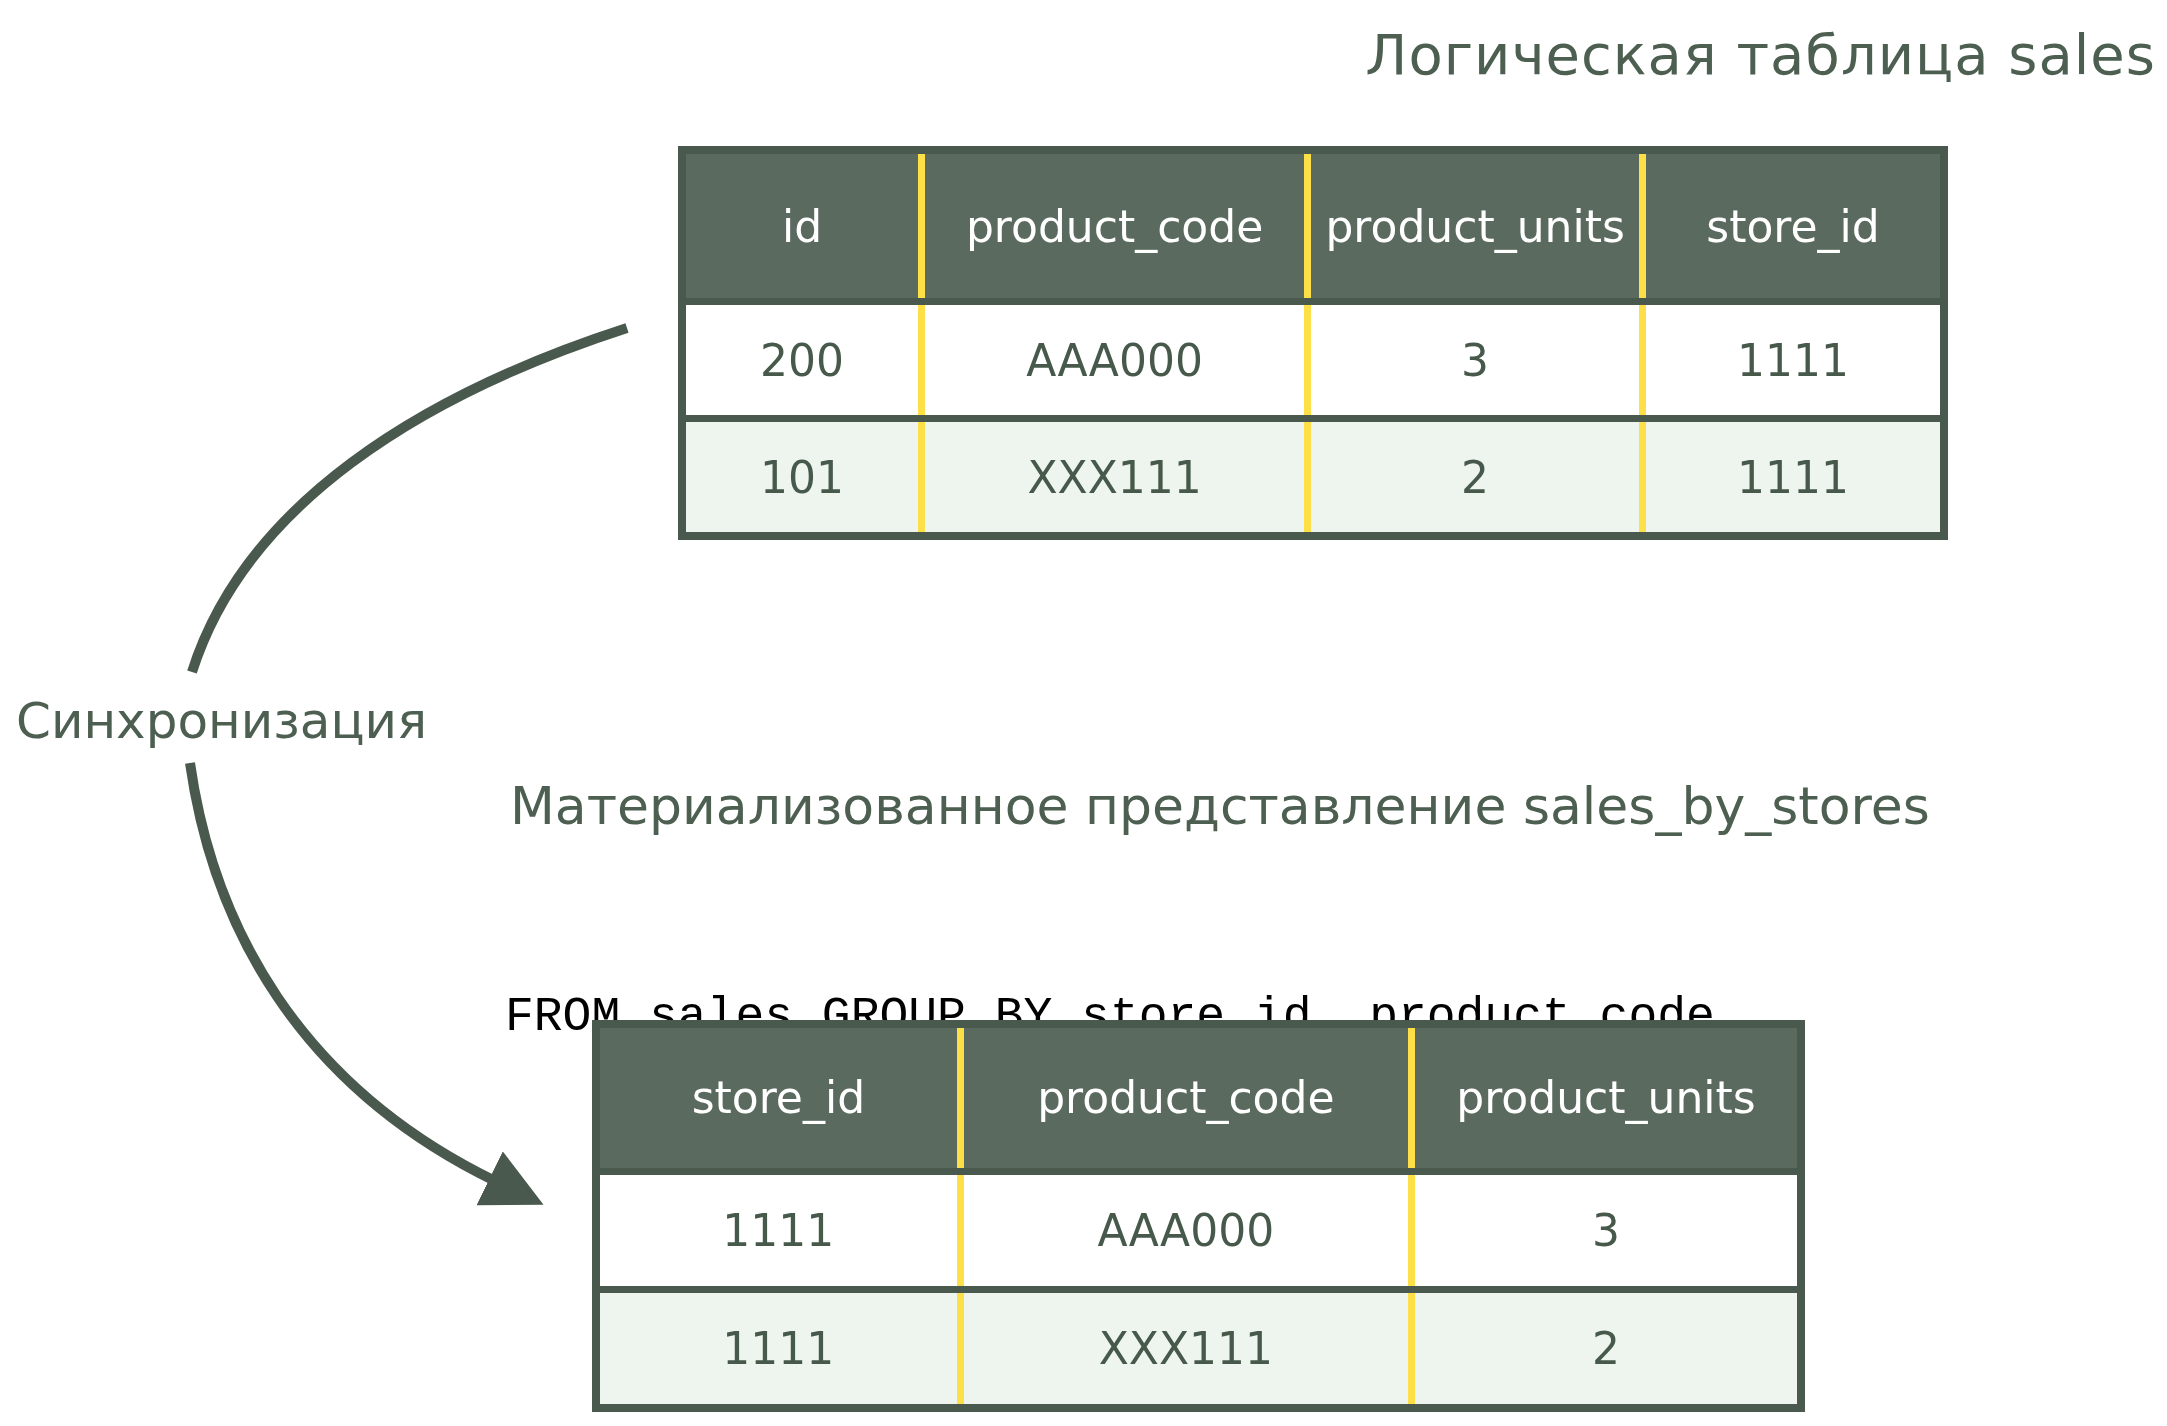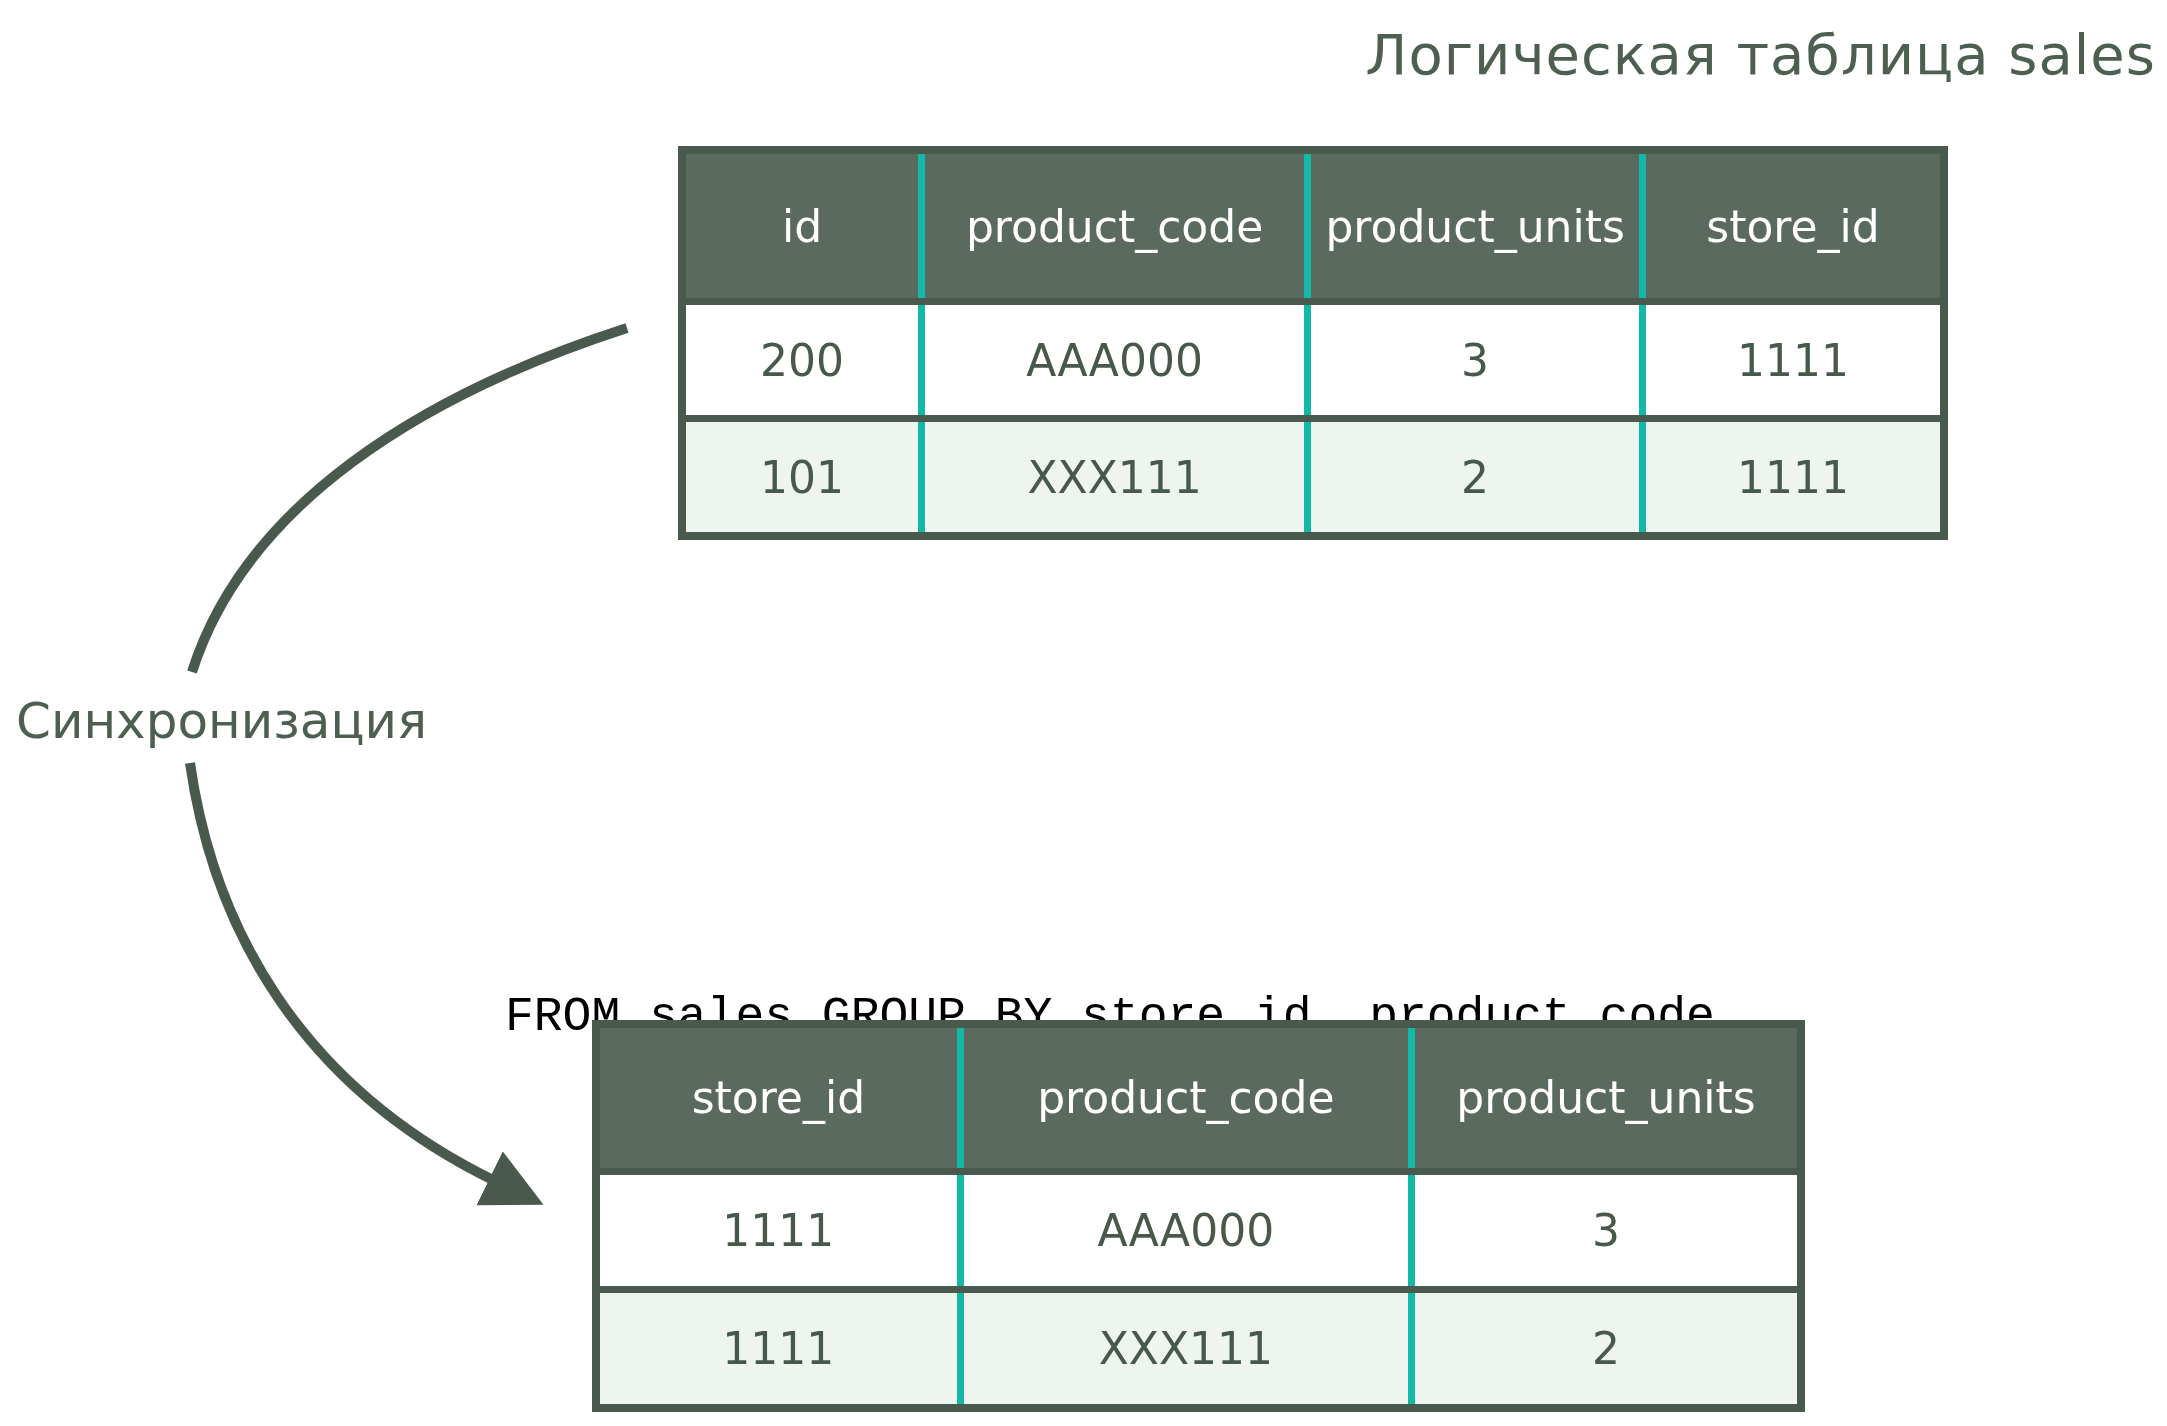--- a/index.html
+++ b/index.html
@@ -84,21 +84,21 @@
   }
   .tr.head { border-top: none; background: #5b6a5e; }
   .tbl-sales .tr.head { flex: 155 1 0; }
   .tbl-sales .tr.body { flex: 118 1 0; }
   .tbl-sbs .tr.head { flex: 148 1 0; }
   .tbl-sbs .tr.body { flex: 118 1 0; }
   .td {
     display: flex;
     align-items: center;
     justify-content: center;
-    border-left: 7px solid #14b8a6;
+    border-left: 7px solid #fde047;
     font-size: 44px;
     box-sizing: border-box;
     min-width: 0;
   }
   .td:first-child { border-left: none; }
   .tr.head .td { color: #ffffff; }
   .tr.body .td { color: #47594b; background: #ffffff; }
   .tr.body.alt .td { background: #edf5ee; }
 
   
@@ -151,20 +151,21 @@
     <div class="tr body alt">
       <div class="td c0">101</div>
       <div class="td c1">XXX111</div>
       <div class="td c2">2</div>
       <div class="td c3">1111</div>
     </div>
   </div>
 
   <div class="sync-label">Синхронизация</div>
 
+  <div class="title-bottom">Материализованное представление sales_by_stores</div>
 
   <div class="sql-block">
     <div>FROM sales GROUP BY store_id, product_code</div>
   </div>
 
   <div class="tbl tbl-sbs">
     <div class="tr head">
       <div class="td c0">store_id</div>
       <div class="td c1">product_code</div>
       <div class="td c2">product_units</div>

